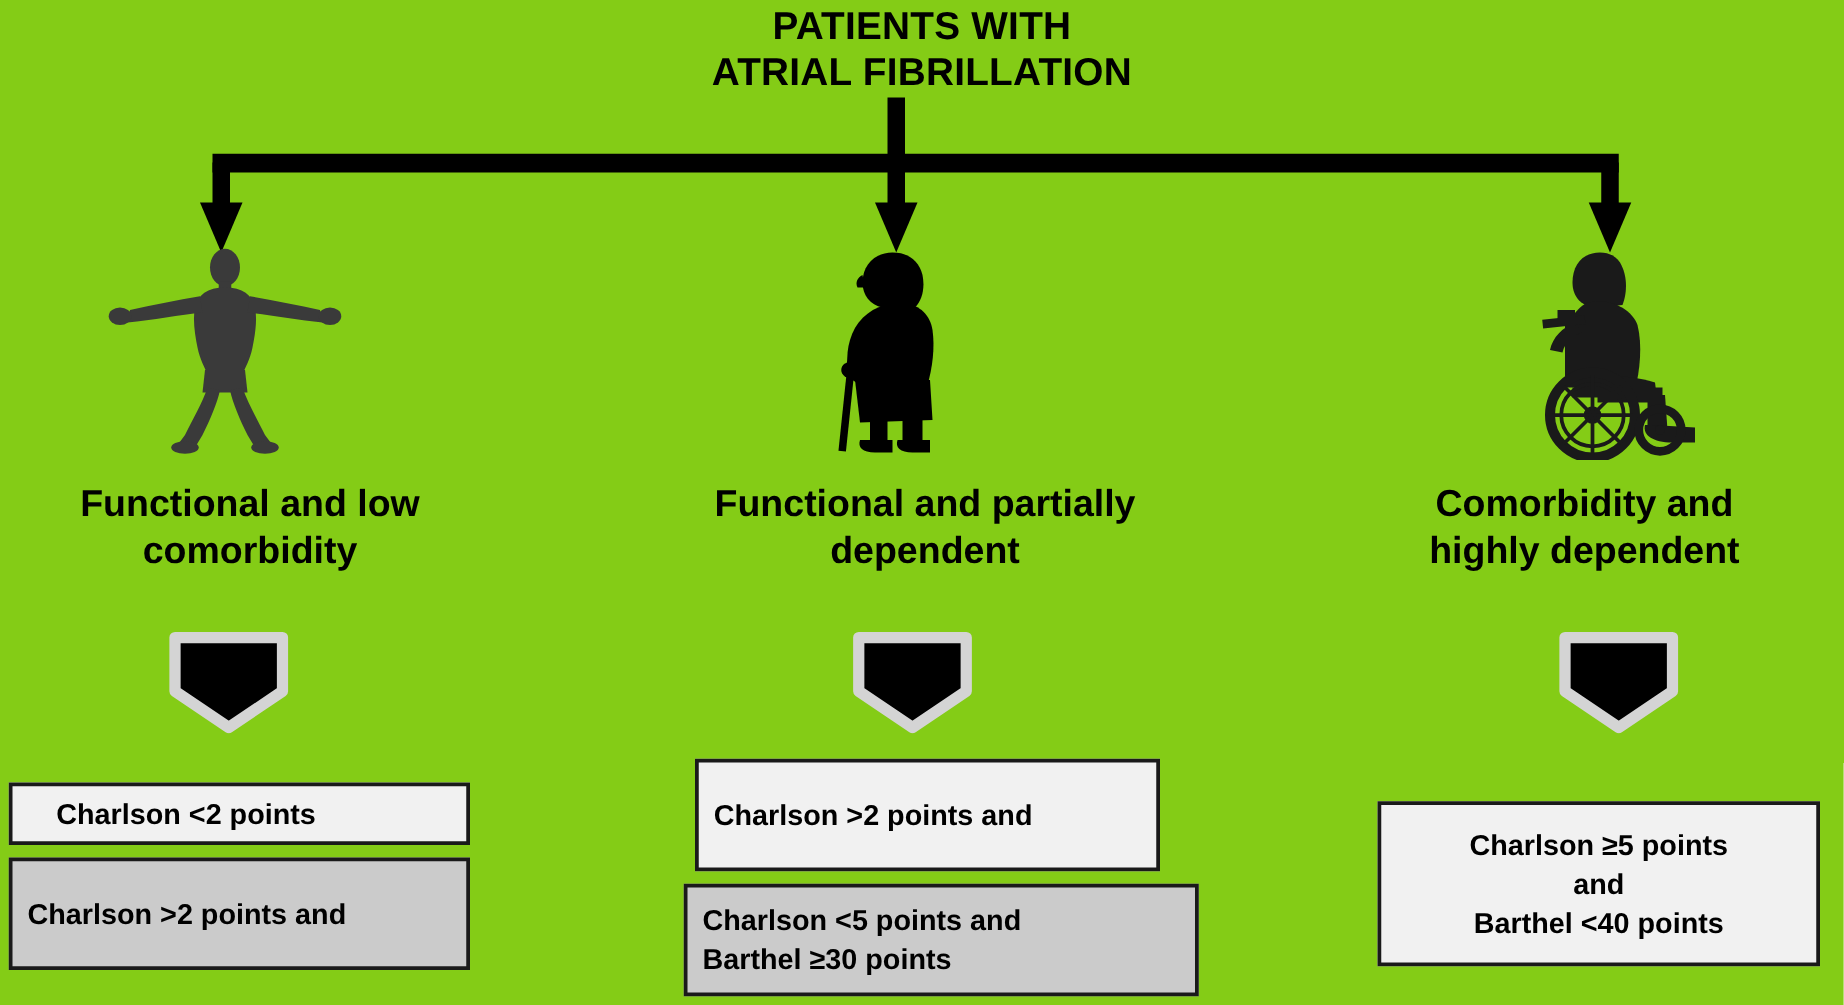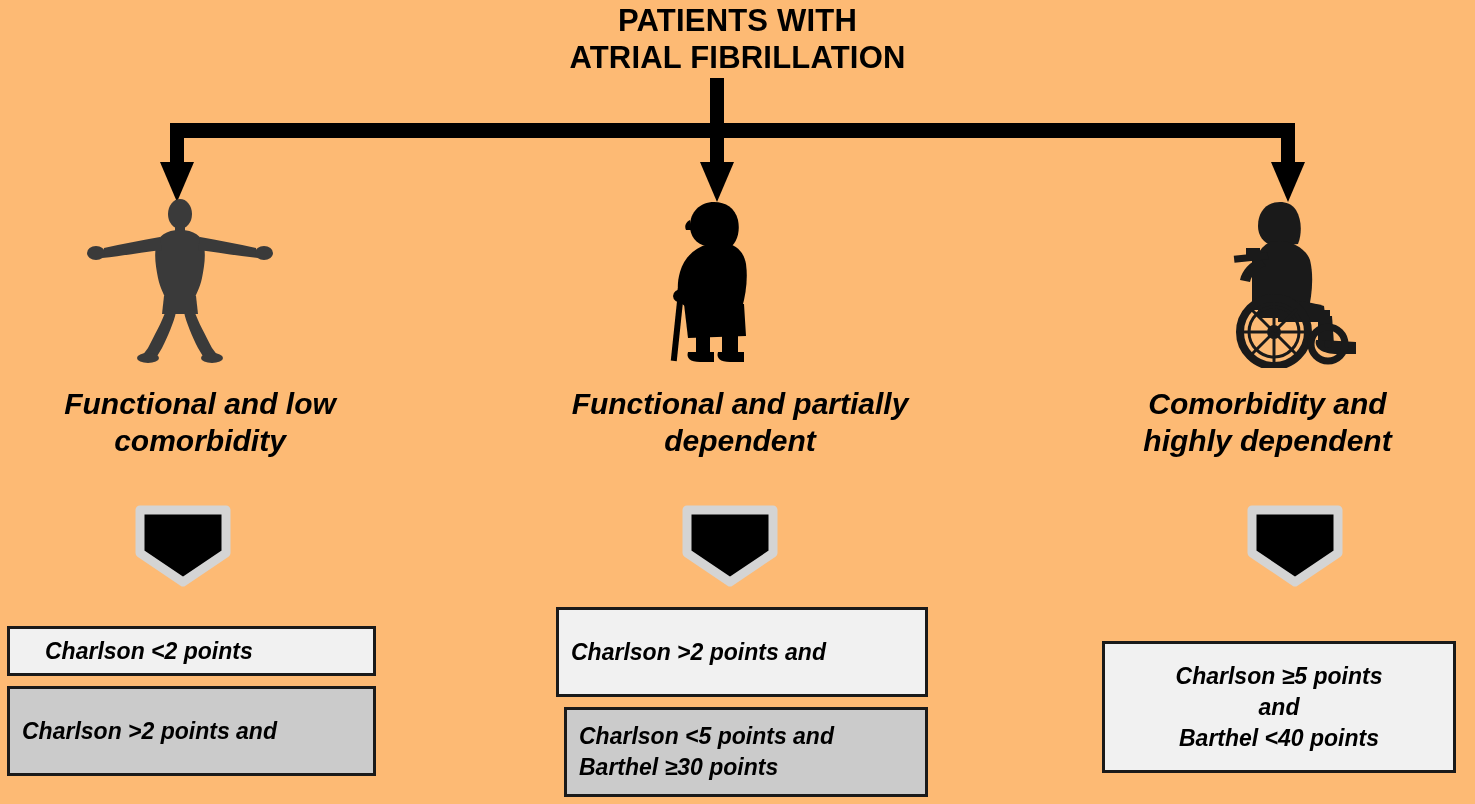--- a/index.html
+++ b/index.html
@@ -9,21 +9,21 @@
     background: #ffffff;
   }
   body {
     font-family: "Liberation Sans", sans-serif;
     color: #000000;
   }
   #figure-root {
     position: relative;
     width: 1475px;
     height: 804px;
-    background: #fdba74;
+    background: #84cc16;
     overflow: hidden;
   }
 
   
   .chart-title {
     position: absolute;
     left: 0;
     top: 2px;
     width: 1475px;
     text-align: center;
@@ -45,21 +45,20 @@
     width: 1475px;
     height: 230px;
     pointer-events: none;
   }
 
   
   .column {
     position: absolute;
     top: 0;
     height: 804px;
-    font-style: italic;
   }
   #column-0 { left: 0px;    width: 400px; }
   #column-1 { left: 470px;  width: 540px; }
   #column-2 { left: 1060px; width: 415px; }
 
   
   .silhouette {
     position: absolute;
     top: 196px;
   }
@@ -111,21 +110,21 @@
   .criteria-box.shade-light { background: #f1f1f1; }
   .criteria-box.shade-dark  { background: #cbcbcb; }
   .criteria-box.align-left   { text-align: left;   align-items: flex-start; }
   .criteria-box.align-center { text-align: left; align-items: center; }
 
   
   #box-0-0 { left: 7px;  top: 626px; width: 369px; height: 50px; padding-left: 35px; }
   #box-0-1 { left: 7px;  top: 686px; width: 369px; height: 90px; }
   
   #box-1-0 { left: 86px; top: 607px; width: 372px; height: 90px; }
-  #box-1-1 { left: 94px; top: 707px; width: 364px; height: 90px; }
+  #box-1-1 { left: 77px; top: 707px; width: 412px; height: 90px; }
   
   #box-2-0 { left: 42px; top: 641px; width: 354px; height: 132px; }
 </style>
 </head>
 <body>
 
 <div id="figure-root">
 
   <div class="chart-title">
     <span class="tl">PATIENTS WITH</span>

